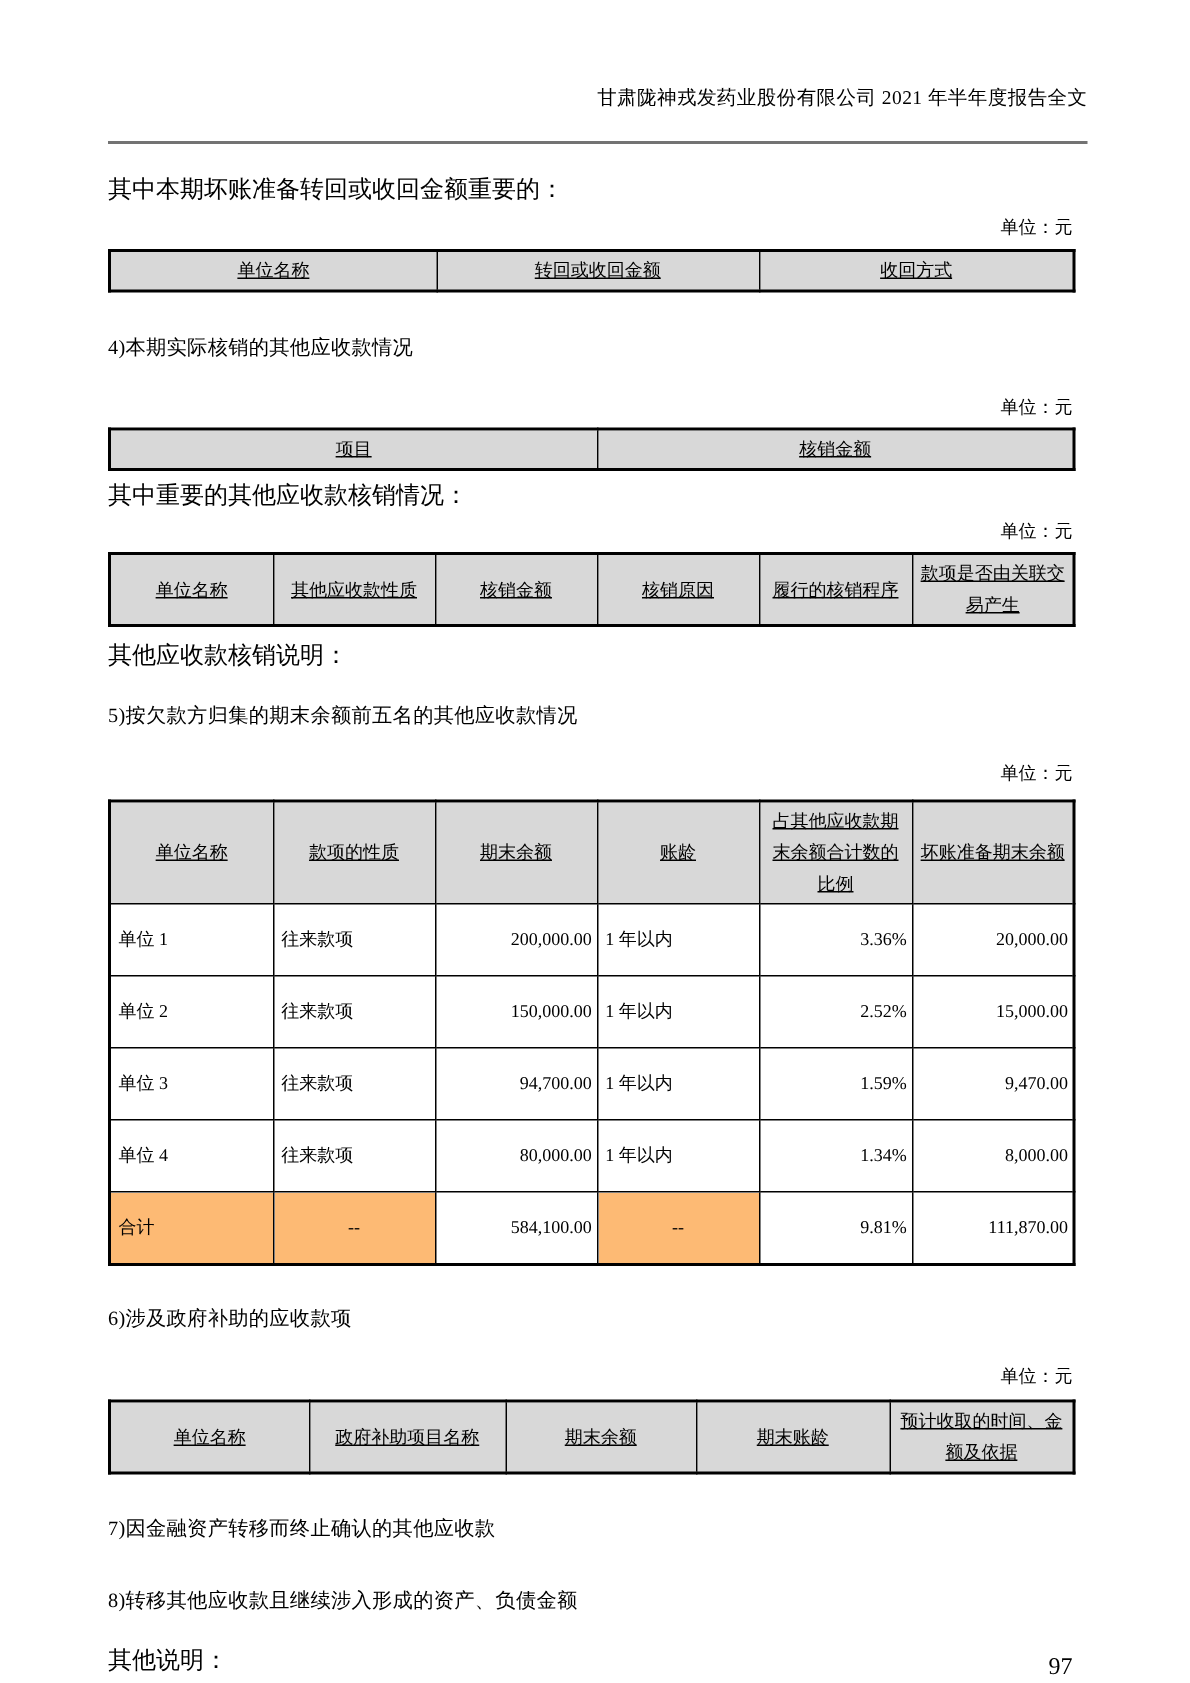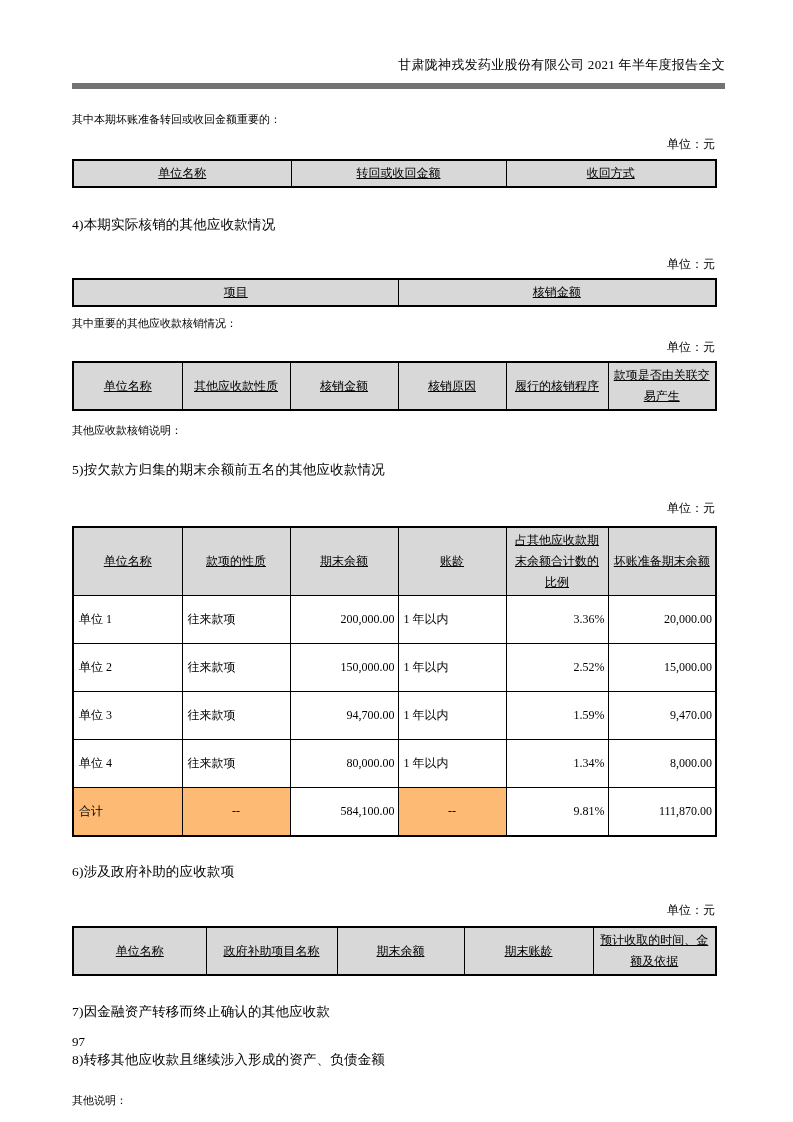--- a/index.html
+++ b/index.html
@@ -8,28 +8,28 @@
     width: 793px; height: 1122px;
     font-family: "Liberation Serif", "DejaVu Serif", serif;
     color: #000;
     position: relative;
     overflow: hidden;
   }
   .content { margin-left: 72px; width: 653px; }
 
   .doc-header {
     margin-top: 56px;
-    padding-bottom: 9px;
-    border-bottom: 6px solid #737373;
+    padding-bottom: 20px;
+    border-bottom: 2px solid #737373;
     text-align: right;
     font-size: 13px;
     letter-spacing: 0.3px;
   }
 
-  .note { font-size: 11px; line-height: 15px; font-family: Liberation Serif, serif; }
+  .note { font-size: 16px; line-height: 15px; font-family: Liberation Serif, serif; }
   .note-intro      { margin-top: 23px; }
   .note-important  { margin-top: 9px; }
   .note-expl       { margin-top: 12px; }
   .note-other      { margin-top: 24px; }
 
   .unit { font-size: 12px; text-align: right; padding-right: 10px; }
   .unit-1 { margin-top: 9px; }
   .unit-2 { margin-top: 22px; }
   .unit-3 { margin-top: 8px; }
   .unit-4 { margin-top: 21px; }
@@ -67,24 +67,25 @@
   .hrow-1 th { height: 27px; }
   .hrow-2 th { height: 47px; }
   td { height: 27px; padding: 16px 4px; line-height: 15px; }
   td.al { text-align: left;  padding-left: 5px; }
   td.ar { text-align: right; padding-right: 3px; }
   td.ac { text-align: center; }
   td.gray { background: #fdba74; }
 
   .page-footer {
     position: absolute;
-    top: 1034px; left: 72px;
+    top: 1103px; left: 72px;
     width: 653px;
+    text-align: right;
     padding-right: 10px;
-    font-size: 13px;
+    font-size: 16px;
   }
 </style>
 </head>
 <body>
 
 <div class="content">
 
   <div class="doc-header">甘肃陇神戎发药业股份有限公司 2021 年半年度报告全文</div>
 
   <div class="note note-intro">其中本期坏账准备转回或收回金额重要的：</div>

